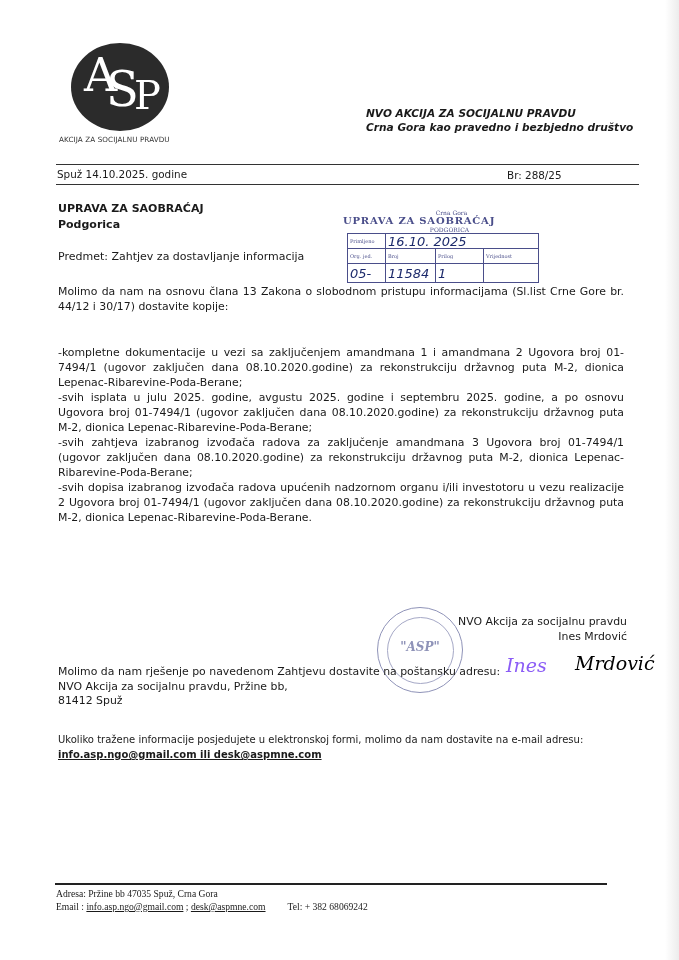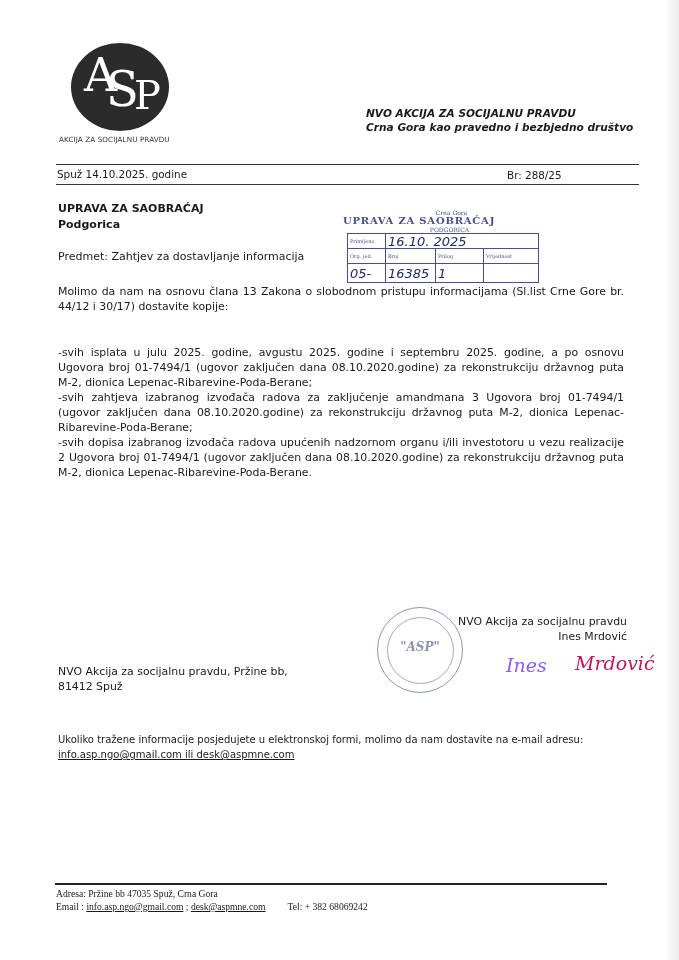--- a/index.html
+++ b/index.html
@@ -30,27 +30,27 @@
   .stamp-row:last-child { border-bottom: none; height: 12px; }
   .stamp-cell { border-right: 1px solid #4a4e8a; height: 100%; padding-left: 2px; box-sizing: border-box; display: flex; align-items: center; }
   .stamp-cell:last-child { border-right: none; }
   .hand { font-family: "DejaVu Sans", sans-serif; font-style: italic; color: #1c2a6b; font-size: 13px; }
   .body-text { position: absolute; left: 58px; width: 566px; font-size: 10.9px; line-height: 15px; text-align: justify; }
   .p-intro { top: 284px; }
   .p-list { top: 345px; }
   .p-list div { margin: 0; }
   .signature-block { position: absolute; right: 52px; top: 614px; text-align: right; font-size: 10.9px; line-height: 15px; }
   .sig-hand { position: absolute; left: 506px; top: 654px; font-style: italic; color: #8b5cf6; font-size: 19px; font-family: "DejaVu Serif", serif; }
-  .sig-hand2 { position: absolute; left: 575px; top: 652px; font-style: italic; color: #be185d; font-size: 19px; font-family: "DejaVu Serif", serif; }
+  .sig-hand2 { position: absolute; left: 575px; top: 652px; font-style: italic; color: #000000; font-size: 19px; font-family: "DejaVu Serif", serif; }
   .round-stamp { position: absolute; left: 377px; top: 607px; width: 86px; height: 86px; border-radius: 50%; border: 1.5px solid #8f93b8; box-sizing: border-box; }
   .round-stamp-inner { position: absolute; left: 9px; top: 9px; width: 65px; height: 65px; border-radius: 50%; border: 1px solid #a5a8c6; }
   .round-stamp-text { position: absolute; left: 0; right: 0; top: 32px; text-align: center; font-family: "DejaVu Serif", serif; font-style: italic; font-weight: bold; color: #8f93b8; font-size: 12px; }
   .delivery { position: absolute; left: 58px; top: 665px; font-size: 10.9px; line-height: 14.5px; }
   .email-req { position: absolute; left: 58px; top: 732px; font-size: 10px; line-height: 15px; }
-  .email-req .links { text-decoration: underline; }
+  .email-req .links { text-decoration: underline; font-weight: bold; }
   .footer-rule { position: absolute; left: 55px; top: 883px; width: 552px; height: 1.5px; background: #222; }
   .footer { position: absolute; left: 56px; top: 887px; font-family: "Liberation Serif", serif; font-size: 9.6px; line-height: 13px; }
   .footer .u { text-decoration: underline; }
 </style>
 </head>
 <body>
 
 <div class="scan-edge"></div>
 
 <div class="logo">
@@ -87,48 +87,50 @@
       <div class="stamp-cell hand" style="flex:1;text-align:right;">16.10. 2025</div>
     </div>
     <div class="stamp-row">
       <div class="stamp-cell" style="width:38px;">Org. jed.</div>
       <div class="stamp-cell" style="width:50px;">Broj</div>
       <div class="stamp-cell" style="width:48px;">Prilog</div>
       <div class="stamp-cell" style="flex:1;">Vrijednost</div>
     </div>
     <div class="stamp-row" style="height:18px;">
       <div class="stamp-cell hand" style="width:38px;">05-</div>
-      <div class="stamp-cell hand" style="width:50px;">16385</div>
+      <div class="stamp-cell hand" style="width:50px;">11584</div>
       <div class="stamp-cell hand" style="width:48px;">1</div>
       <div class="stamp-cell" style="flex:1;"></div>
     </div>
   </div>
 </div>
 
 <div class="body-text p-intro">Molimo da nam na osnovu člana 13 Zakona o slobodnom pristupu informacijama (Sl.list Crne Gore br. 44/12 i 30/17) dostavite kopije:</div>
 
 <div class="body-text p-list">
+  <div>-kompletne dokumentacije u vezi sa zaključenjem amandmana 1 i amandmana 2 Ugovora broj 01-7494/1 (ugovor zaključen dana 08.10.2020.godine) za rekonstrukciju državnog puta M-2, dionica Lepenac-Ribarevine-Poda-Berane;</div>
   <div>-svih isplata u julu 2025. godine, avgustu 2025. godine i septembru 2025. godine, a po osnovu Ugovora broj 01-7494/1 (ugovor zaključen dana 08.10.2020.godine) za rekonstrukciju državnog puta M-2, dionica Lepenac-Ribarevine-Poda-Berane;</div>
   <div>-svih zahtjeva izabranog izvođača radova za zaključenje amandmana 3 Ugovora broj 01-7494/1 (ugovor zaključen dana 08.10.2020.godine) za rekonstrukciju državnog puta M-2, dionica Lepenac-Ribarevine-Poda-Berane;</div>
   <div>-svih dopisa izabranog izvođača radova upućenih nadzornom organu i/ili investotoru u vezu realizacije 2 Ugovora broj 01-7494/1 (ugovor zaključen dana 08.10.2020.godine) za rekonstrukciju državnog puta M-2, dionica Lepenac-Ribarevine-Poda-Berane.</div>
 </div>
 
 <div class="round-stamp">
   <div class="round-stamp-inner"></div>
   <div class="round-stamp-text">"ASP"</div>
 </div>
 
 <div class="signature-block">
   <div>NVO Akcija za socijalnu pravdu</div>
   <div>Ines Mrdović</div>
 </div>
 <div class="sig-hand">Ines</div>
 <div class="sig-hand2">Mrdović</div>
 
 <div class="delivery">
+  <div>Molimo da nam rješenje po navedenom Zahtjevu dostavite na poštansku adresu:</div>
   <div>NVO Akcija za socijalnu pravdu, Pržine bb,</div>
   <div>81412 Spuž</div>
 </div>
 
 <div class="email-req">
   <div>Ukoliko tražene informacije posjedujete u elektronskoj formi, molimo da nam dostavite na e-mail adresu:</div>
   <div class="links">info.asp.ngo@gmail.com ili desk@aspmne.com</div>
 </div>
 
 <div class="footer-rule"></div>

